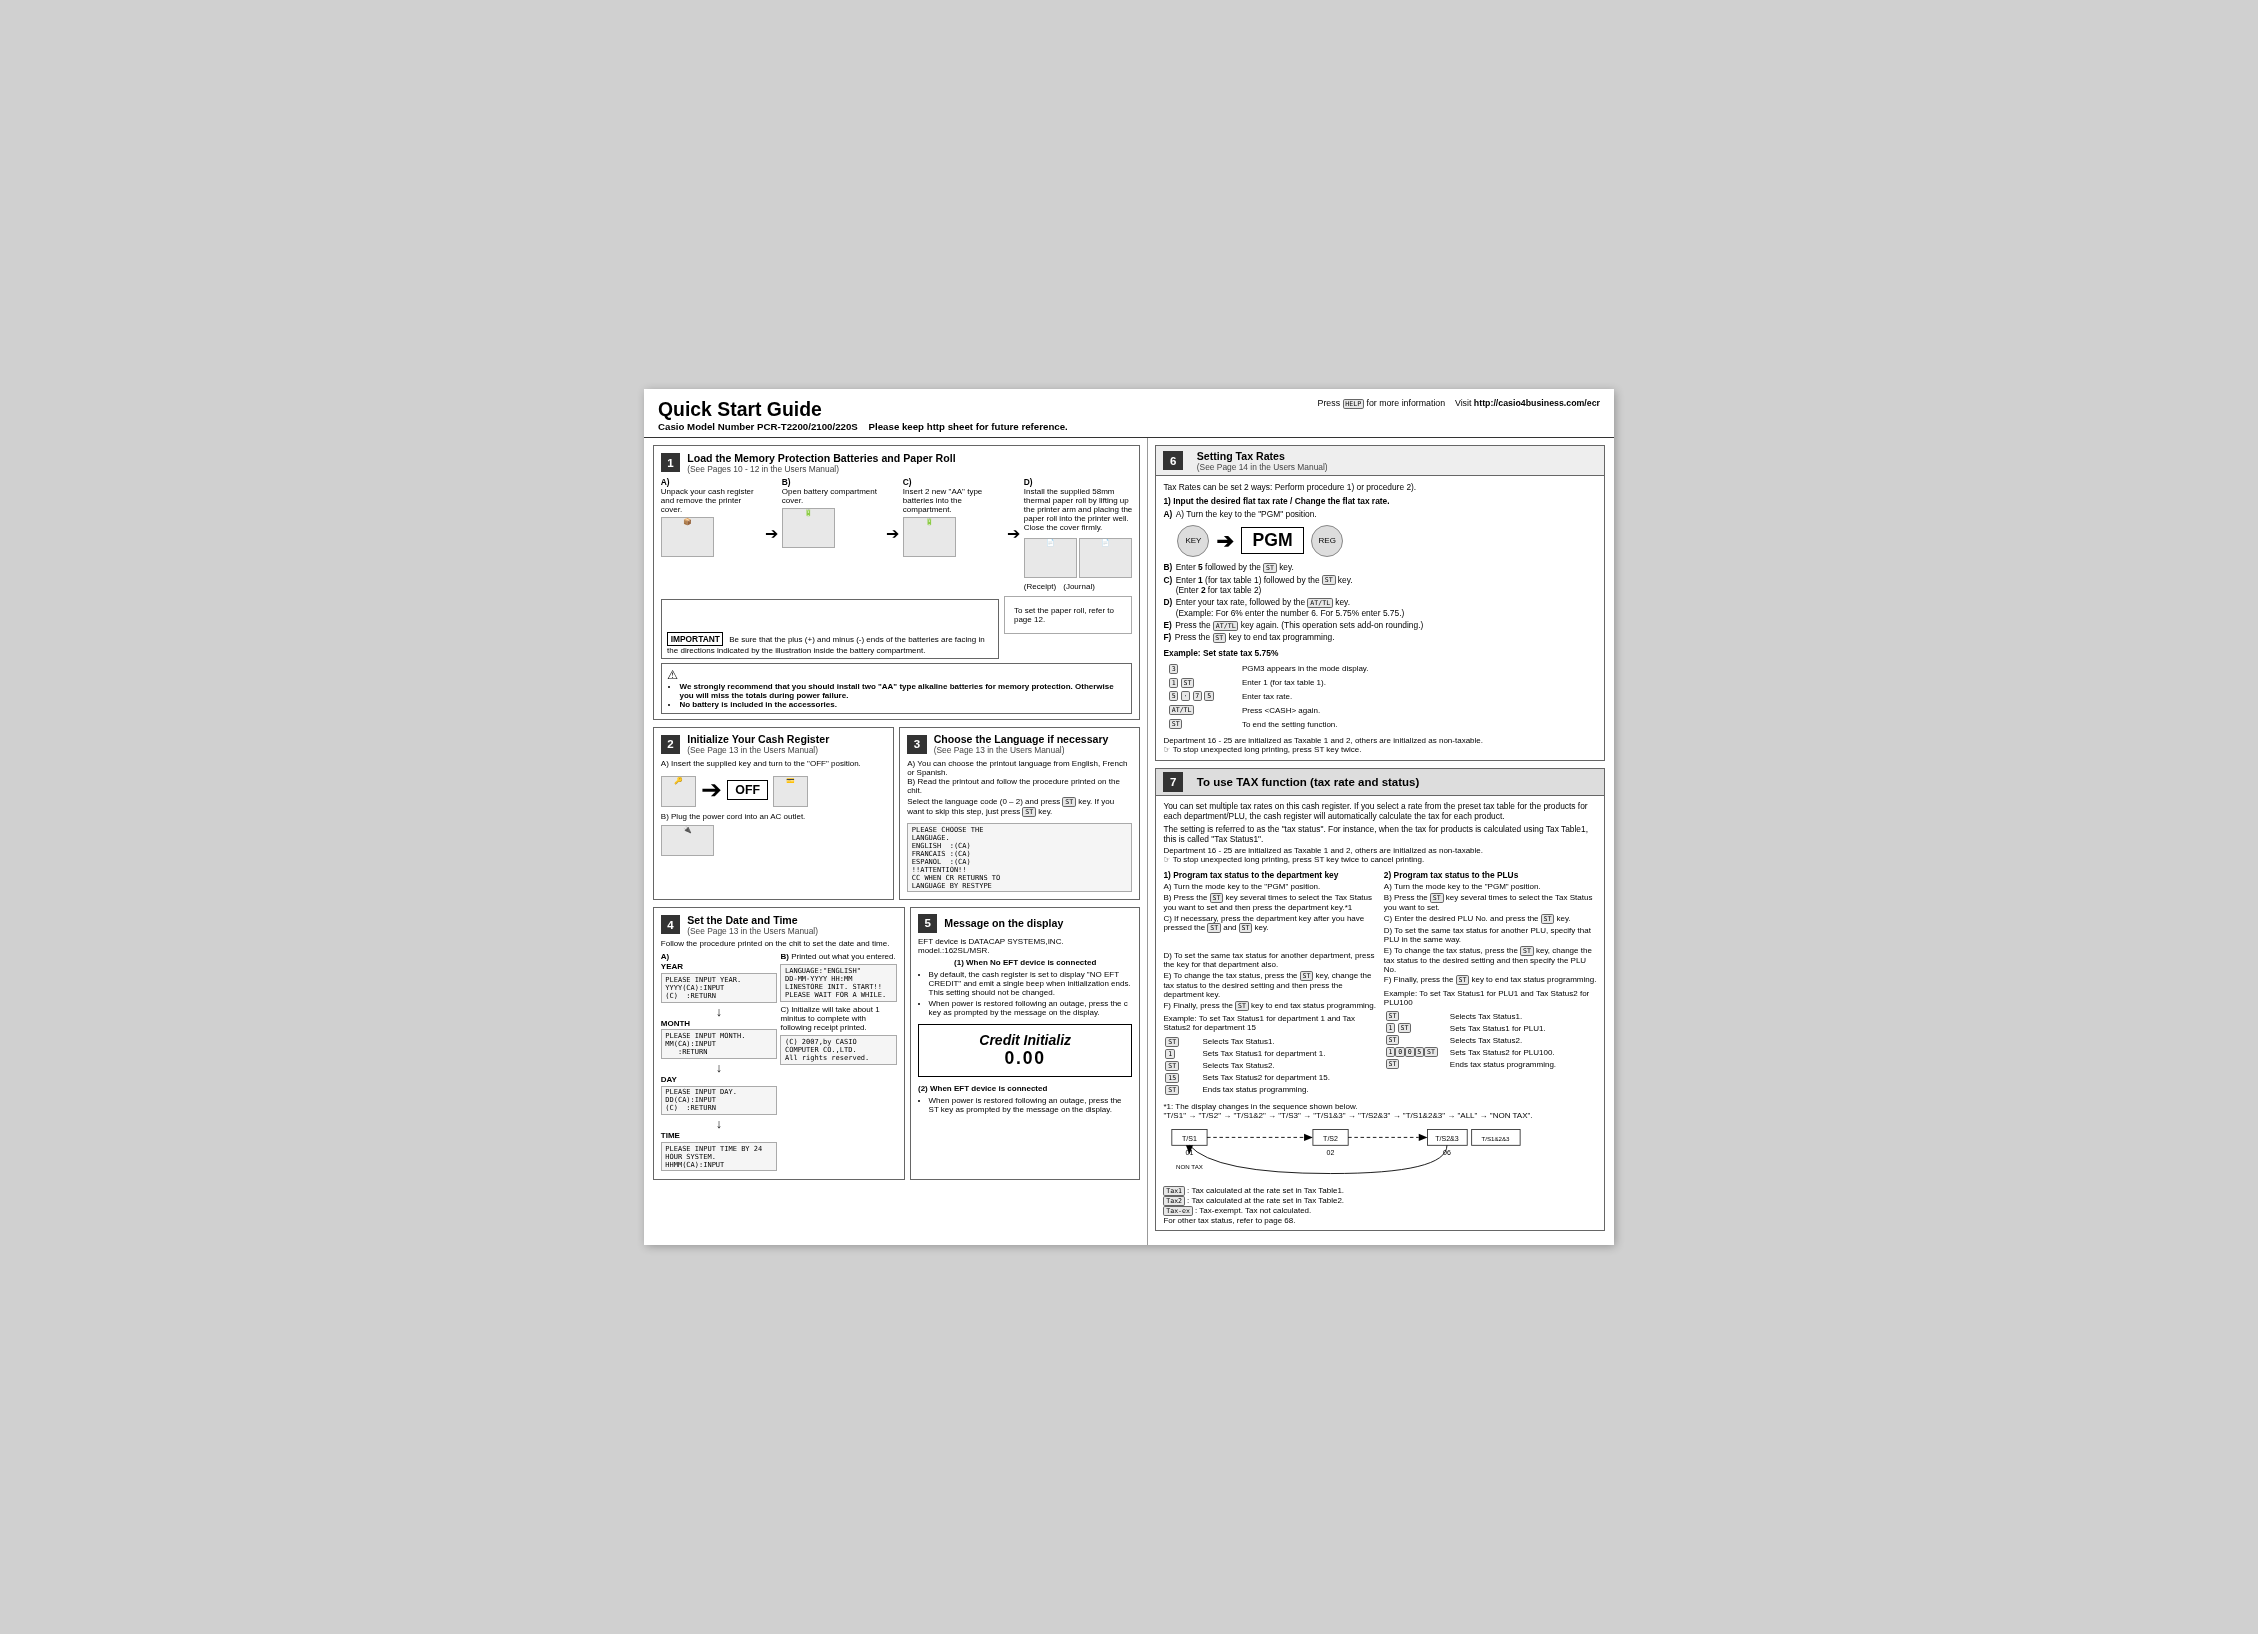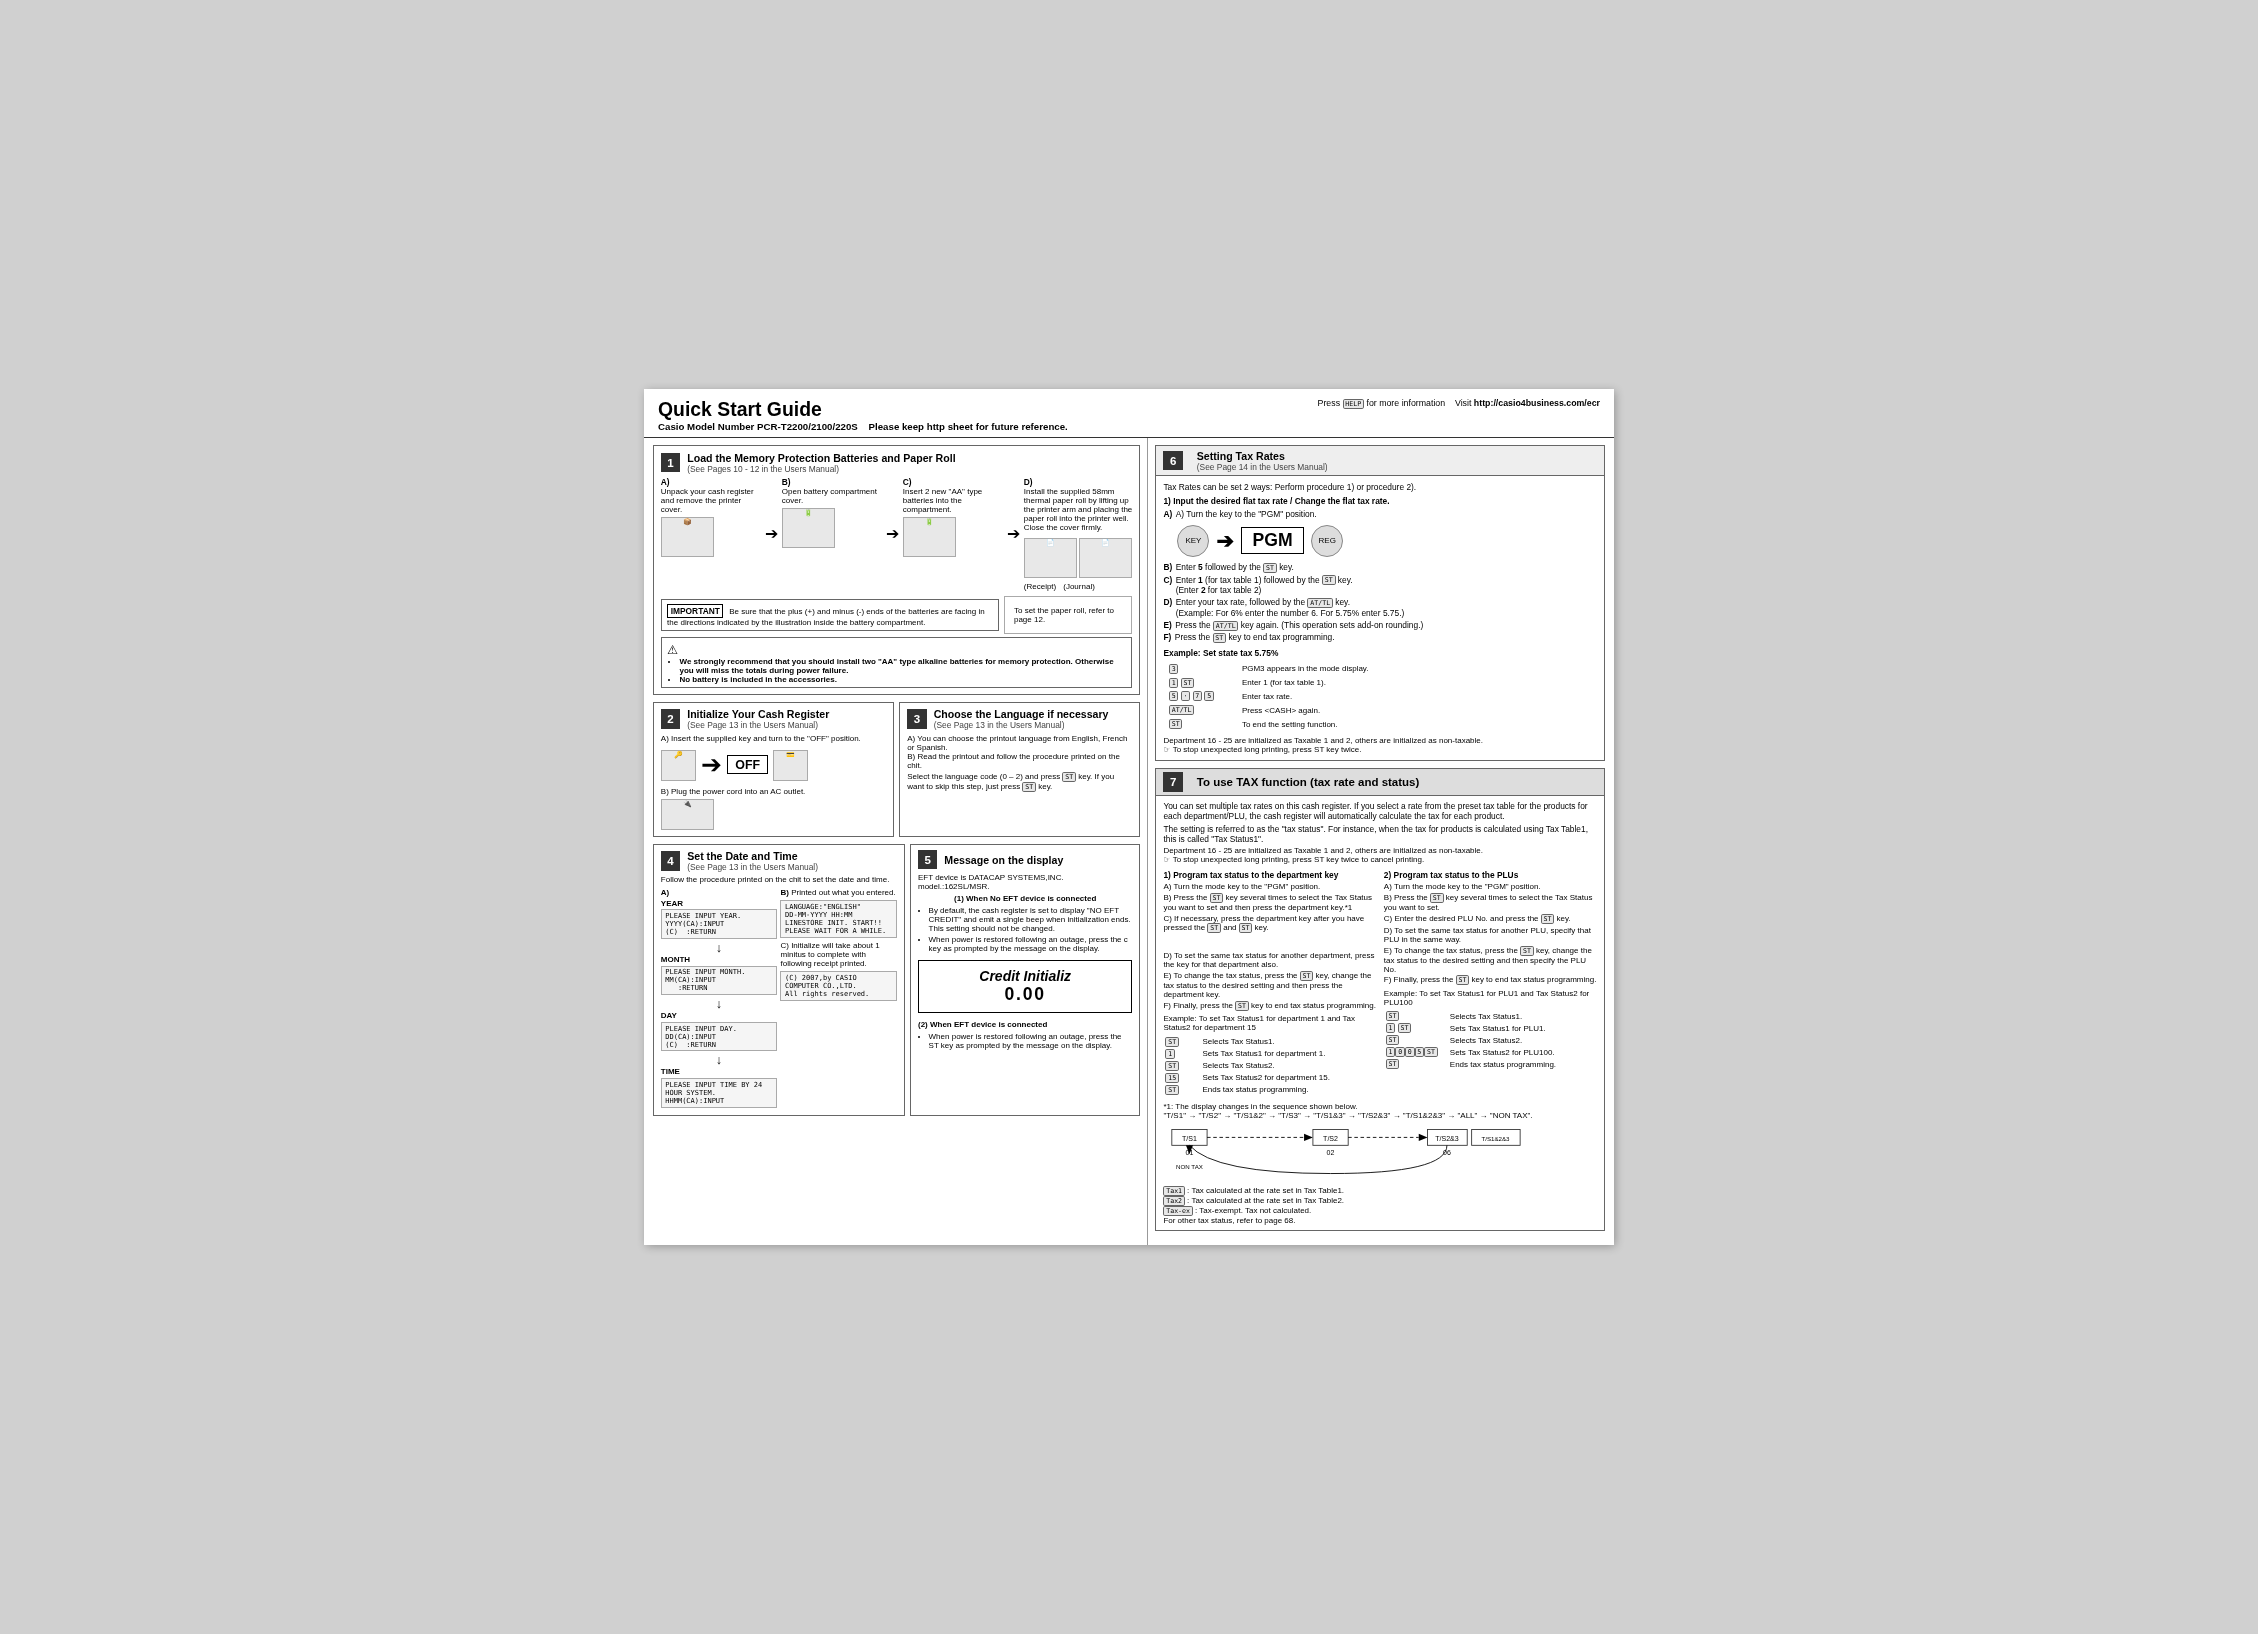--- a/index.html
+++ b/index.html
@@ -137,20 +137,21 @@
       margin-top: 3.5px;
       font-size: 8px;
     }
     .important-label {
       font-weight: bold;
       font-size: 8.4px;
       border: 0.9px solid #000;
       padding: 0.9px 2.6px;
       display: inline-block;
       margin-right: 3.5px;
+      margin-top: 28px;
     }
     .warning-box {
       border: 0.9px solid #666;
       margin-top: 3.5px;
       padding: 3.5px 5.3px;
       font-size: 8px;
     }
     .triangle { font-size: 12.4px; }
 
     
@@ -371,20 +372,28 @@
           <div style="font-size:8px;">
             <div>A) You can choose the printout language from English, French or Spanish.</div>
             <div>B) Read the printout and follow the procedure printed on the chit.</div>
             <div style="margin-top:2.6px;">
               <span>Select the language code (0 – 2) and press</span>
               <span class="inline-key">ST</span>
               <span>key. If you want to skip this step, just press</span>
               <span class="inline-key">ST</span>
               <span>key.</span>
             </div>
+            <div class="display-box" style="margin-top:5.3px;width:100%;">PLEASE CHOOSE THE
+LANGUAGE.
+ENGLISH  :(CA)
+FRANCAIS :(CA)
+ESPANOL  :(CA)
+!!ATTENTION!!
+CC WHEN CR RETURNS TO
+LANGUAGE BY RESTYPE</div>
           </div>
         </div>
       </div>
 
       <div class="steps-row">
 
         <div class="half-box" style="flex:1.1;">
           <div class="section-header">
             <div class="section-num">4</div>
             <div>

